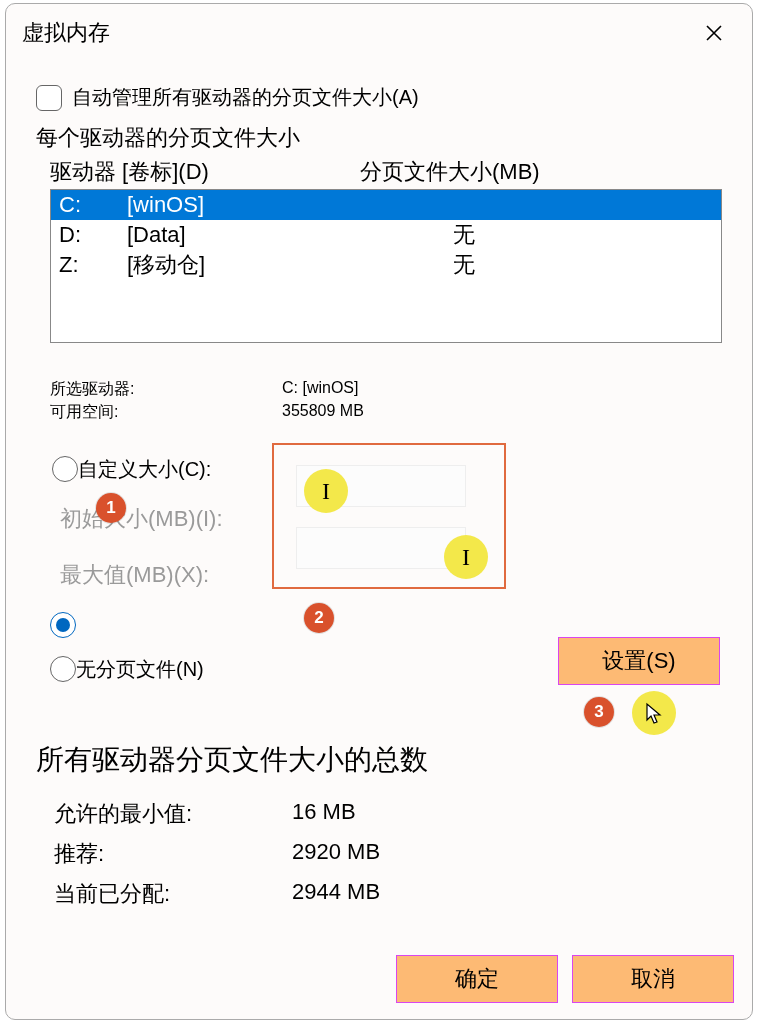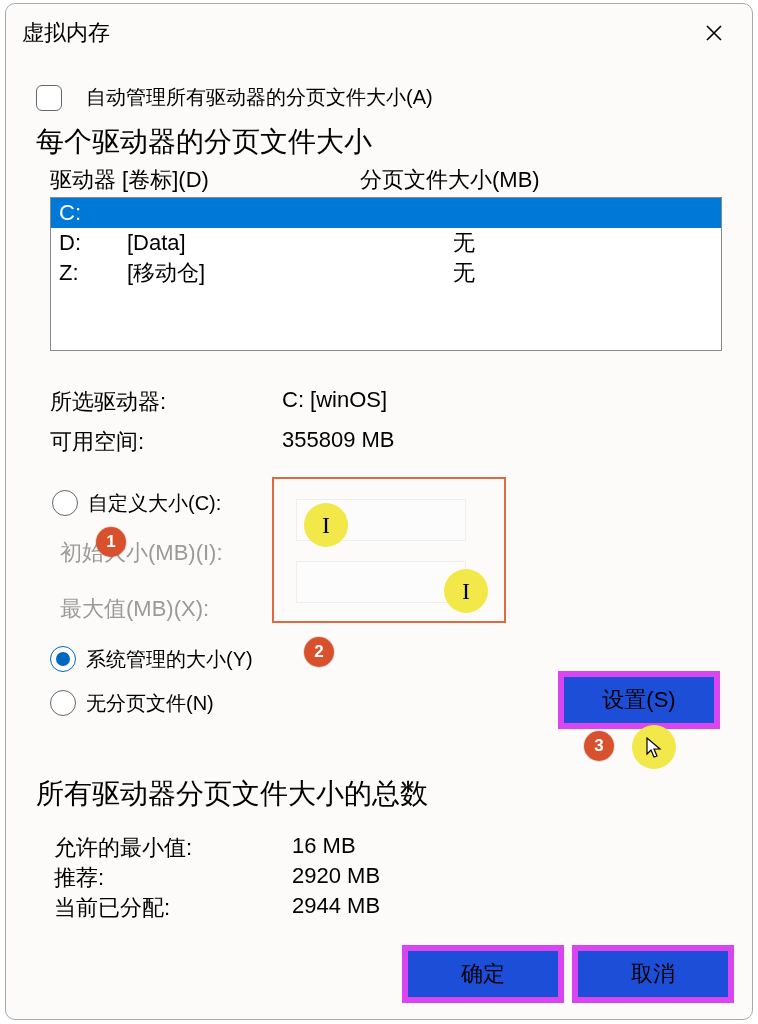--- a/index.html
+++ b/index.html
@@ -39,31 +39,31 @@
     display: flex; align-items: center; justify-content: center;
     font-size: 22px;
     cursor: default;
   }
   .content {
     padding: 22px 30px 0 30px;
   }
   .checkbox-row {
     display: flex;
     align-items: center;
-    gap: 24px;
+    gap: 10px;
     margin-bottom: 12px;
   }
   .checkbox {
     width: 26px; height: 26px;
     border: 1.5px solid #666;
     border-radius: 6px;
     background: #fff;
   }
   .section-label {
-    font-size: 28px;
+    font-size: 22px;
     margin-top: 10px;
   }
   .drive-list {
     margin: 4px 0 0 14px;
     border: none;
   }
   .drive-header {
     display: flex;
     font-size: 22px;
     padding: 0 0 2px 0;
@@ -89,32 +89,31 @@
     color: #fff;
   }
   .drv-letter { width: 68px; }
   .drv-label { flex: 0 0 242px; }
   .drv-paging { flex: 1; padding-left: 84px; }
 
   .info-grid {
     margin: 36px 0 0 14px;
     display: grid;
     grid-template-columns: 232px auto;
-    row-gap: 10px;
-    font-size: 22px;
+    row-gap: 2px;
+    font-size: 16px;
   }
 
   .options {
     margin: 24px 0 0 14px;
     position: relative;
   }
   .radio-row {
     display: flex;
     align-items: center;
-    gap: 10px;
     height: 44px;
   }
   .radio {
     width: 26px; height: 26px;
     border: 1.5px solid #666;
     border-radius: 50%;
     background: #fff;
     position: relative;
     flex-shrink: 0;
   }
@@ -158,47 +157,48 @@
     height: 42px;
     border: 1px solid #eee;
     background: #fcfcfc;
   }
   .set-btn-row {
     position: absolute;
     right: 2px;
     top: 190px;
   }
   .btn {
-    border: 6px solid #d946ef;
-    background: #1d4ed8;
+    border: 1px solid #d946ef;
+    background: #fdba74;
     font-size: 22px;
     padding: 8px 0;
     width: 148px;
     text-align: center;
     cursor: default;
   }
   .btn.small { width: 162px; }
 
   .totals-label {
     margin: 50px 0 0 0;
     font-size: 28px;
   }
   .totals-grid {
     margin: 20px 0 0 18px;
     display: grid;
     grid-template-columns: 238px auto;
+    row-gap: 10px;
     font-size: 22px;
   }
 
   .dialog-buttons {
     position: absolute;
     bottom: 16px;
     right: 18px;
     display: flex;
-    gap: 8px;
+    gap: 14px;
     align-items: center;
   }
 
   
   .marker {
     position: absolute;
     width: 30px; height: 30px;
     border-radius: 50%;
     background: #d9512c;
     color: #fff;
@@ -249,20 +249,21 @@
     <div class="section-label">每个驱动器的分页文件大小</div>
 
     <div class="drive-list">
       <div class="drive-header">
         <div class="col-drive">驱动器 [卷标](D)</div>
         <div class="col-size">分页文件大小(MB)</div>
       </div>
       <div class="drive-body">
         <div class="drive-row selected">
           <div class="drv-letter">C:</div>
+          <div class="drv-label">[winOS]</div>
         </div>
         <div class="drive-row">
           <div class="drv-letter">D:</div>
           <div class="drv-label">[Data]</div>
           <div class="drv-paging">无</div>
         </div>
         <div class="drive-row">
           <div class="drv-letter">Z:</div>
           <div class="drv-label">[移动仓]</div>
           <div class="drv-paging">无</div>
@@ -289,21 +290,20 @@
       </div>
       <div class="custom-field">
         <div class="lbl">初始大小(MB)(I):</div>
       </div>
       <div class="custom-field">
         <div class="lbl">最大值(MB)(X):</div>
       </div>
 
       <div class="radio-row">
         <div class="radio checked"></div>
-        <div>系统管理的大小(Y)</div>
       </div>
       <div class="radio-row">
         <div class="radio"></div>
         <div>无分页文件(N)</div>
       </div>
 
       <div class="set-btn-row">
         <div class="btn small">设置(S)</div>
       </div>
 

